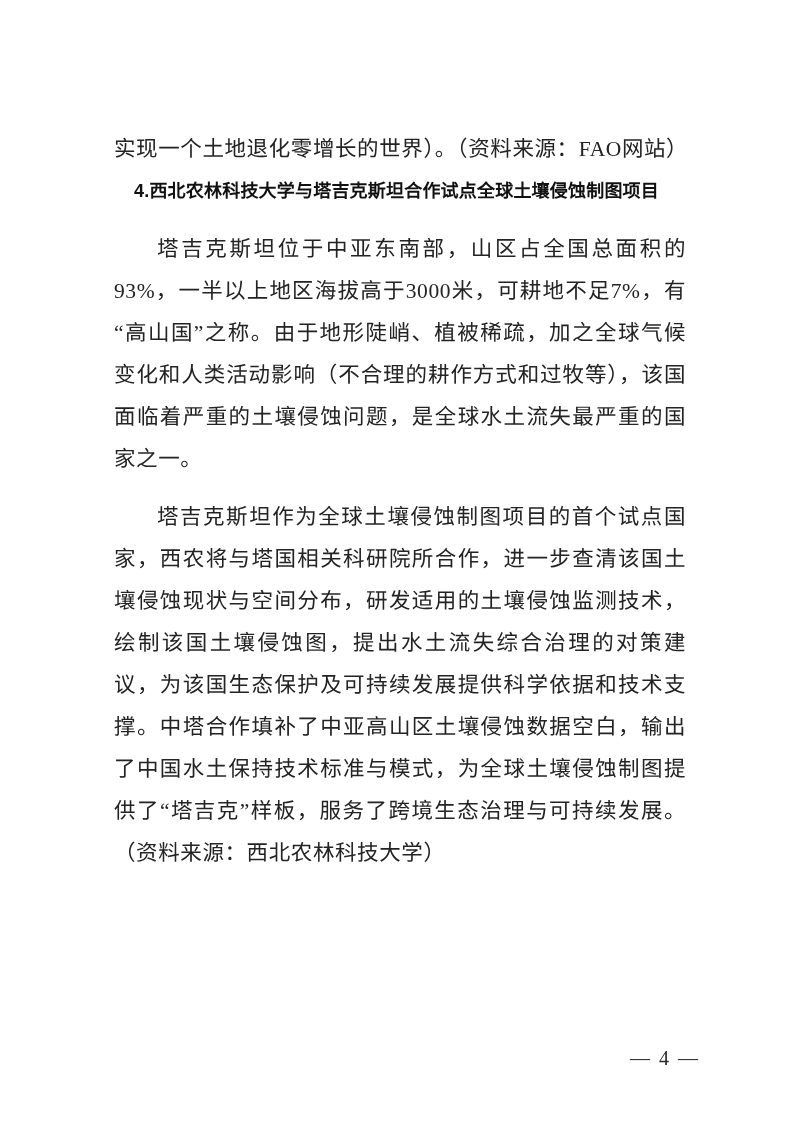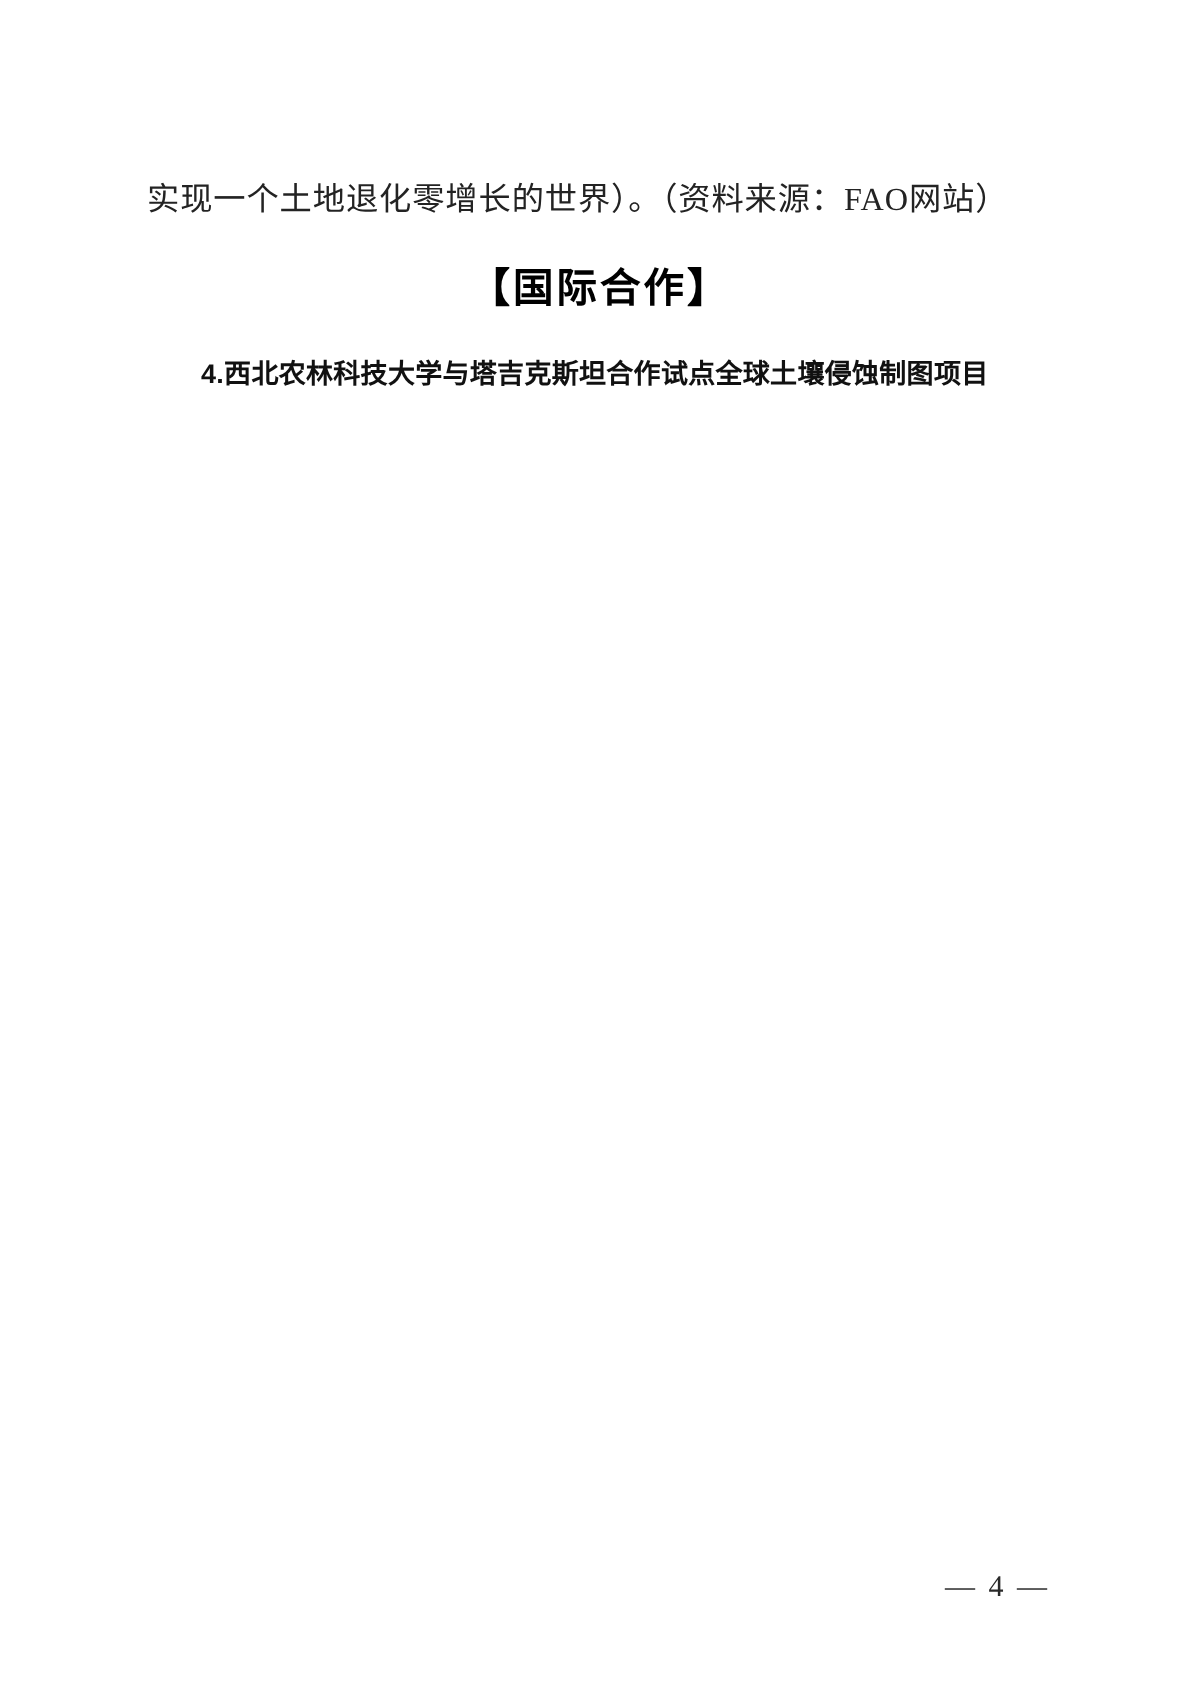--- a/index.html
+++ b/index.html
@@ -28,21 +28,21 @@
     width: 604px;
   }
   
   .para {
     font-family: "Liberation Serif", "DejaVu Serif", serif;
     font-size: 21.5px;
     line-height: 42px;
     letter-spacing: 0.6px;
     text-align: justify;
     text-justify: inter-character;
-    margin: 0;
+    margin: 16px;
     color: #232323;
     font-weight: 400;
   }
   .para.indent {
     text-indent: 2em;
   }
   .carry-line {
     margin-bottom: 0;
   }
   .section-title {
@@ -82,24 +82,25 @@
 </style>
 </head>
 <body>
 
 <div class="page">
 
   <div class="content">
 
     <p class="para carry-line">实现一个土地退化零增长的世界）。（资料来源：FAO网站）</p>
 
-    <h1 class="section-title">【国际合作】</h1>
 
     <h2 class="sub-heading">4.西北农林科技大学与塔吉克斯坦合作试点全球土壤侵蚀制图项目</h2>
 
     <div class="body-block">
+      <p class="para indent">塔吉克斯坦位于中亚东南部，山区占全国总面积的93%，一半以上地区海拔高于3000米，可耕地不足7%，有“高山国”之称。由于地形陡峭、植被稀疏，加之全球气候变化和人类活动影响（不合理的耕作方式和过牧等），该国面临着严重的土壤侵蚀问题，是全球水土流失最严重的国家之一。</p>
+      <p class="para indent">塔吉克斯坦作为全球土壤侵蚀制图项目的首个试点国家，西农将与塔国相关科研院所合作，进一步查清该国土壤侵蚀现状与空间分布，研发适用的土壤侵蚀监测技术，绘制该国土壤侵蚀图，提出水土流失综合治理的对策建议，为该国生态保护及可持续发展提供科学依据和技术支撑。中塔合作填补了中亚高山区土壤侵蚀数据空白，输出了中国水土保持技术标准与模式，为全球土壤侵蚀制图提供了“塔吉克”样板，服务了跨境生态治理与可持续发展。（资料来源：西北农林科技大学）</p>
     </div>
 
   </div>
 
   <div class="page-number">— 4 —</div>
 
 </div>
 
 </body></html>

